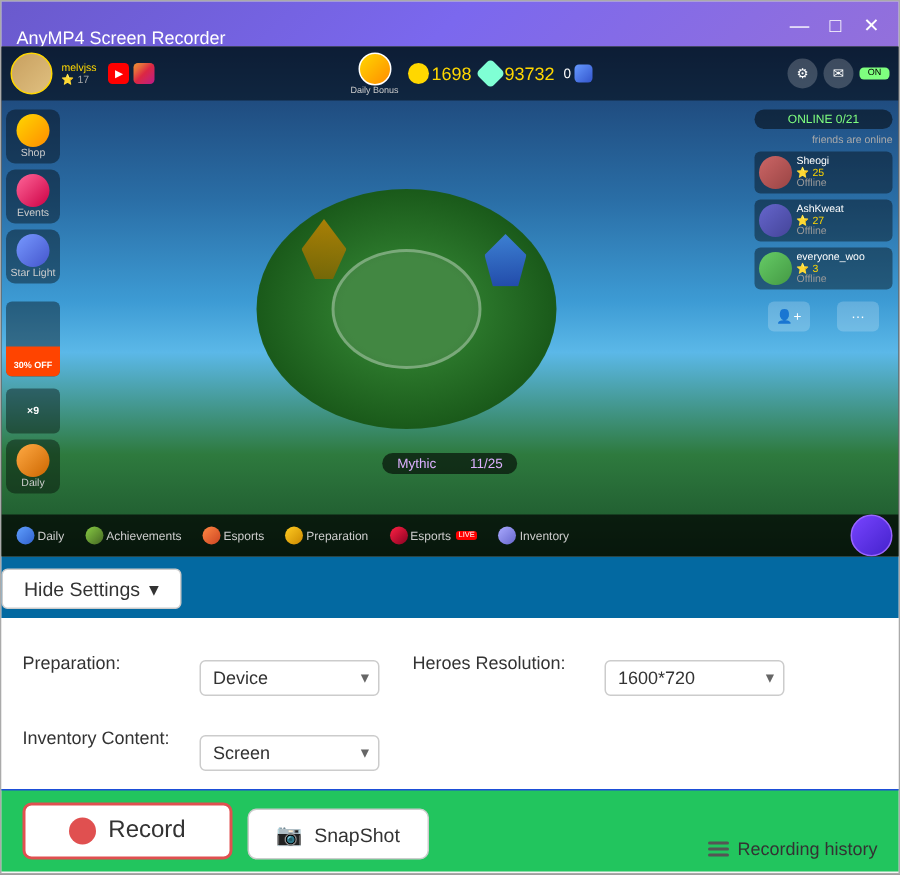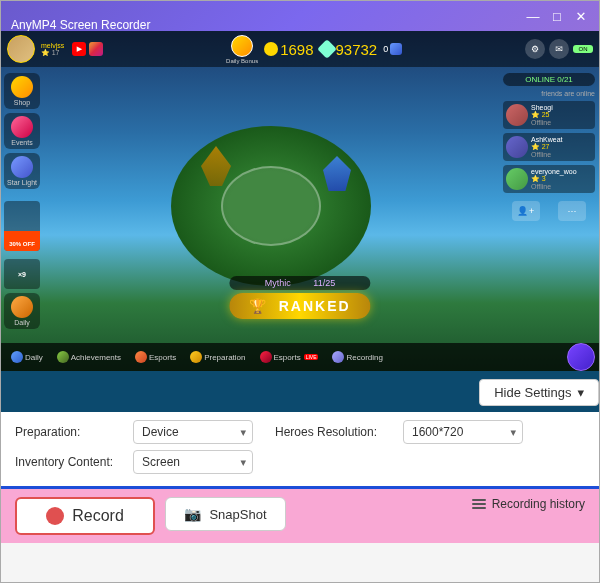--- a/index.html
+++ b/index.html
@@ -89,21 +89,21 @@
     }
     .hud-center {
       flex: 1;
       display: flex;
       justify-content: center;
       align-items: center;
       gap: 6px;
     }
     .hud-gold {
       color: #ffd700;
-      font-size: 15px;
+      font-size: 12px;
       display: flex;
       align-items: center;
       gap: 2px;
     }
     .hud-right {
       display: flex;
       align-items: center;
       gap: 4px;
     }
     .hud-btn-sm {
@@ -283,24 +283,24 @@
     .game-nav-dot {
       width: 12px;
       height: 12px;
       border-radius: 50%;
       background: linear-gradient(135deg, #60a0ff, #3060cc);
     }
 
     
     .hide-settings-row {
       display: flex;
-      justify-content: flex-end;
+      justify-content: flex-start;
       align-items: center;
       padding: 8px 0 6px;
-      background: #0c4a6e;
+      background: #0369a1;
     }
     .hide-settings-btn {
       background: white;
       border: 1px solid #ccc;
       border-radius: 4px;
       padding: 5px 14px;
       font-size: 13px;
       cursor: pointer;
       display: flex;
       align-items: center;
@@ -332,40 +332,41 @@
       background: white;
       color: #333;
       cursor: pointer;
       appearance: none;
       position: relative;
       min-width: 120px;
     }
     .select-wrapper {
       position: relative;
       display: inline-block;
+      margin-top: 20px;
     }
     .select-wrapper::after {
       content: '▾';
       position: absolute;
       right: 7px;
       top: 50%;
       transform: translateY(-50%);
       font-size: 11px;
       color: #666;
       pointer-events: none;
     }
 
     
     .action-bar {
       display: flex;
-      align-items: flex-start;
+      align-items: flex-end;
       padding: 8px 14px;
       gap: 10px;
-      background: #f9a8d4;
-      border-top: 3px solid #1d4ed8;
+      background: #22c55e;
+      border-top: 1px solid #1d4ed8;
     }
     .record-btn {
       display: flex;
       align-items: center;
       gap: 8px;
       background: white;
       border: 2px solid #e05050;
       border-radius: 6px;
       padding: 8px 24px;
       cursor: pointer;
@@ -564,24 +565,20 @@
           <div style="position:absolute;top:20px;left:30px;width:30px;height:40px;background:linear-gradient(180deg,#cc8800,#886600);clip-path:polygon(50% 0%,100% 50%,70%100%,30%100%,0%50%);opacity:0.8;"></div>
           <div style="position:absolute;top:30px;right:20px;width:28px;height:35px;background:linear-gradient(180deg,#4488ff,#2244cc);clip-path:polygon(50% 0%,100% 40%,80%100%,20%100%,0%40%);opacity:0.8;"></div>
         </div>
       </div>
 
       <div class="ranked-badge">
         <div class="ranked-mythic">
           <span>Mythic</span>
           <span style="margin-left:20px;">11/25</span>
         </div>
-        <div class="ranked-label">
-          <span class="ranked-icon">🏆</span>
-          <span>RANKED</span>
-        </div>
       </div>
 
       <div class="game-bottom-nav">
         <div class="game-nav-item">
           <div class="game-nav-dot"></div>
           <span>Daily</span>
         </div>
         <div class="game-nav-item">
           <div class="game-nav-dot" style="background:linear-gradient(135deg,#88cc44,#446622);"></div>
           <span>Achievements</span>
@@ -594,21 +591,21 @@
           <div class="game-nav-dot" style="background:linear-gradient(135deg,#ffcc22,#cc8800);"></div>
           <span>Preparation</span>
         </div>
         <div class="game-nav-item">
           <div class="game-nav-dot" style="background:linear-gradient(135deg,#ff2244,#880022);"></div>
           <span>Esports</span>
           <span style="background:#ff0000;color:white;font-size:5px;padding:0 2px;border-radius:2px;margin-left:1px;">LIVE</span>
         </div>
         <div class="game-nav-item">
           <div class="game-nav-dot" style="background:linear-gradient(135deg,#aaaaff,#6666cc);"></div>
-          <span>Recording</span>
+          <span>Inventory</span>
         </div>
 
         <div style="margin-left:auto;width:28px;height:28px;background:linear-gradient(135deg,#7744ff,#4422cc);border-radius:50%;border:1px solid #9966ff;"></div>
       </div>
 
     </div>
   </div>
 
   <div class="hide-settings-row">
     <button class="hide-settings-btn">

